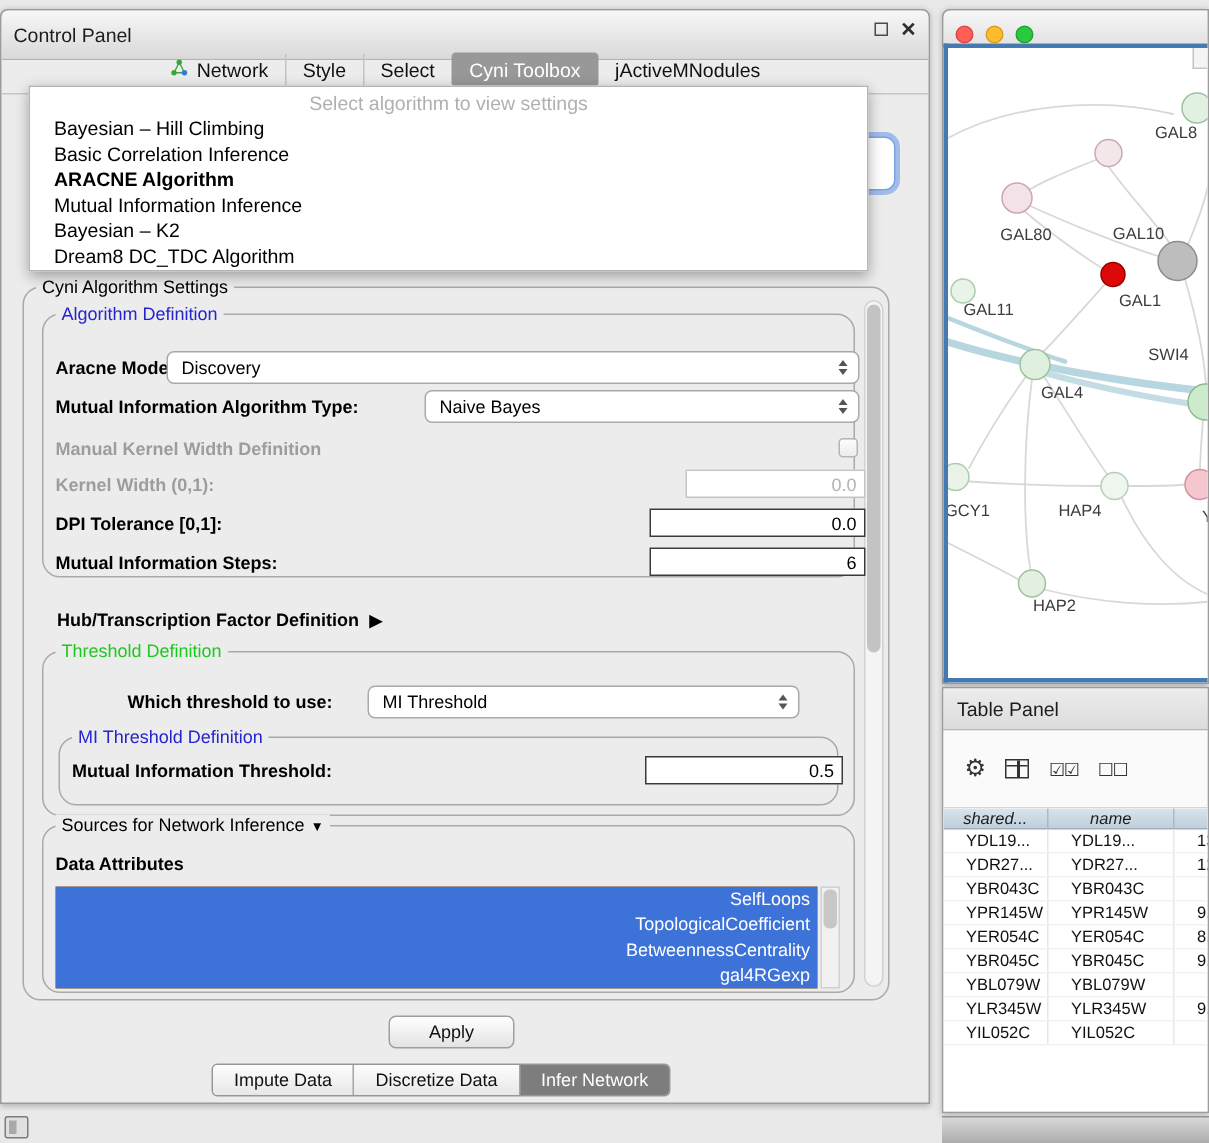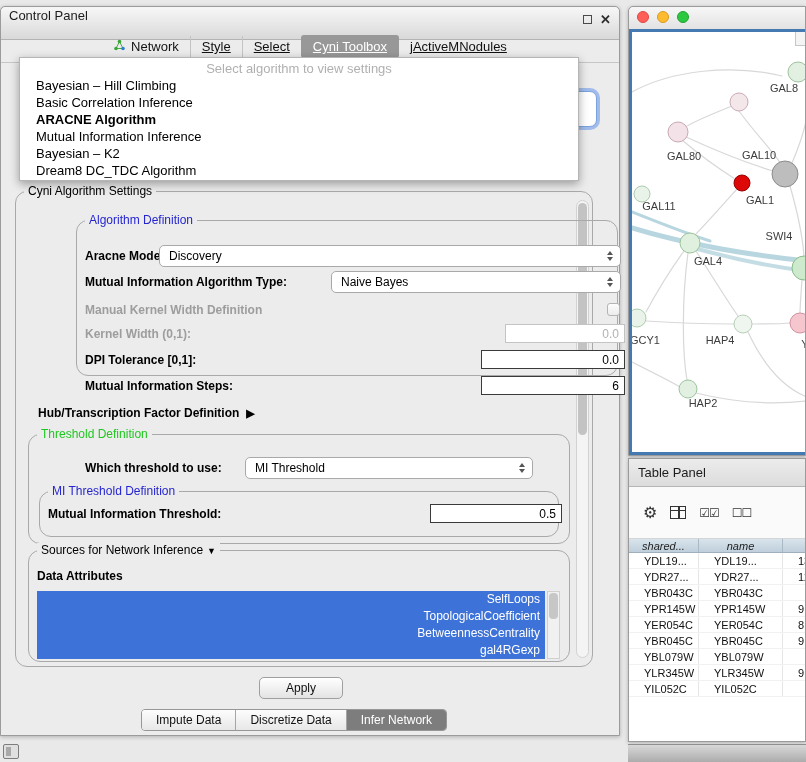--- a/index.html
+++ b/index.html
@@ -2,31 +2,31 @@
 <html><head>
 <meta charset="utf-8">
 <style>
   * { margin:0; padding:0; box-sizing:border-box; }
   html,body { width:806px; height:762px; }
   body { font-family:"Liberation Sans", sans-serif; background:#e9e9e9; position:relative; overflow:hidden; }
   .root { position:absolute; inset:0; }
 
   
   .window { position:absolute; background:#ececec; border:1px solid #9b9b9b; border-radius:5px 5px 0 0; box-shadow:0 1px 4px rgba(0,0,0,0.25); }
-  .titlebar { position:relative; height:24px; background:linear-gradient(#f7f7f7,#d9d9d9); border-bottom:1px solid #b3b3b3; border-radius:5px 5px 0 0; display:flex; align-items:flex-end; padding:16px 8px; }
+  .titlebar { position:relative; height:24px; background:linear-gradient(#f7f7f7,#d9d9d9); border-bottom:1px solid #b3b3b3; border-radius:5px 5px 0 0; display:flex; align-items:center; padding:16px 8px; }
   .titlebar .title { font-size:13px; color:#1c1c1c; }
   .win-btns { position:absolute; right:8px; top:0; height:24px; display:flex; align-items:center; gap:8px; }
   .float-icon { width:9px; height:9px; border:1.5px solid #4a4a4a; display:inline-block; }
   .close-icon { font-size:13px; font-weight:bold; color:#2e2e2e; cursor:default; }
 
   
   #control-panel { left:0; top:6px; width:620px; height:730px; }
   .tabs { position:absolute; left:0; top:24px; width:100%; height:32px; display:flex; align-items:center; justify-content:center; border-bottom:1px solid #c6c6c6; font-size:13px; }
   .tab { display:flex; align-items:center; gap:5px; padding:3px 11px; color:#111; white-space:nowrap; }
-  .tab + .tab { border-left:1px solid #c4c4c4;text-decoration:underline; }
+  .tab + .tab { border-left:1px solid #c4c4c4; }
   .tab.selected { background:#989898; color:#fff; border-radius:3px; border-left:none; padding:4px 12px; }
   .tab.selected + .tab { border-left:none; }
 
   
   .combo-focus { position:absolute; left:552px; top:84px; width:44px; height:36px; background:#fff; border:1px solid #7aa4e0; border-radius:7px; box-shadow:0 0 0 3px rgba(100,150,235,0.55); z-index:5; display:flex; align-items:center; justify-content:center; }
 
   
   .dropdown { position:absolute; left:18px; top:50px; width:560px; height:124px; background:#fff; border:1px solid #b5b5b5; box-shadow:0 3px 9px rgba(0,0,0,0.35); z-index:10; padding:2px 12px; font-size:13px; }
   .dd-item { height:17px; line-height:17px; padding:0 4px; color:#000; white-space:nowrap; }
   .dd-item.placeholder { text-align:center; color:#b0b0b0; }
@@ -37,21 +37,21 @@
   .group-title { position:absolute; top:-8px; left:8px; background:#ececec; padding:0 4px; font-size:12px; white-space:nowrap; }
   .t-blue { color:#2525d0; }
   .t-green { color:#1ec81e; }
 
   #settings-group { left:14px; top:184px; width:578px; height:476px; }
 
   
   .scrollbar { position:absolute; right:3px; top:8px; bottom:8px; width:13px; background:#f4f4f4; border:1px solid #d2d2d2; border-radius:7px; }
   .scrollbar .thumb { position:absolute; top:2px; left:1px; width:9px; height:232px; background:#c3c3c3; border-radius:5px; }
 
-  #alg-group { left:12px; top:28px; width:542px; height:156px;margin-left:48px; }
+  #alg-group { left:12px; top:17px; width:542px; height:176px; }
   #threshold-group { left:12px; top:242px; width:542px; height:110px; }
   #mi-group { left:10px; top:56px; width:520px; height:46px; }
   #sources-group { left:12px; top:358px; width:542px; height:112px; }
 
   .row { position:absolute; left:8px; right:8px; height:22px; display:flex; align-items:center; }
   .lbl { font-size:12px; font-weight:bold; color:#000; white-space:nowrap; }
   .lbl.disabled { color:#9d9d9d; }
 
   .combo { position:absolute; height:22px; background:#fff; border:1px solid #a9a9a9; border-radius:5px; font-size:12px; display:flex; align-items:center; padding:0 20px 0 9px; }
   .stepper { position:absolute; right:4px; top:0; bottom:0; width:12px; display:flex; flex-direction:column; align-items:center; justify-content:center; }

